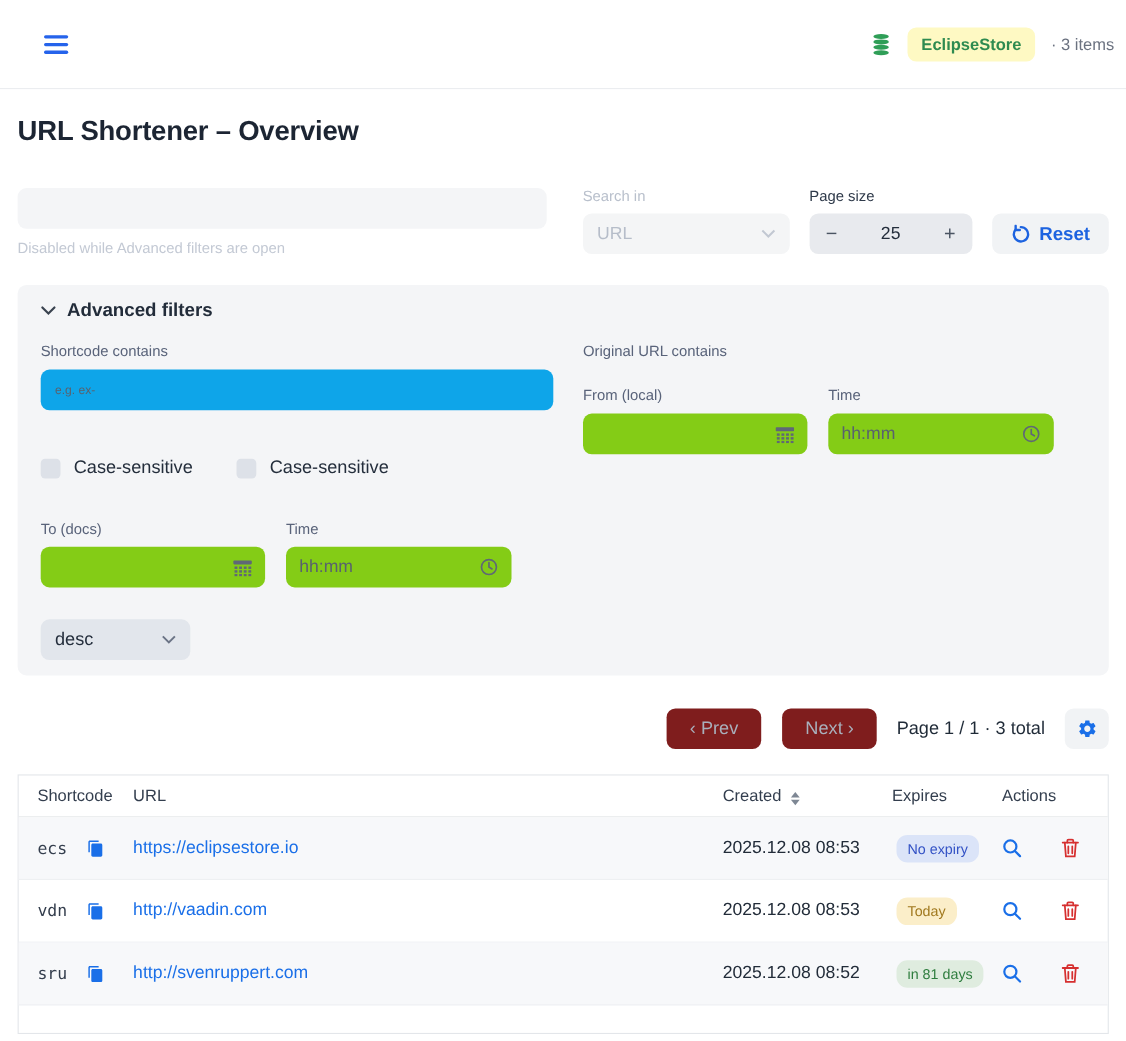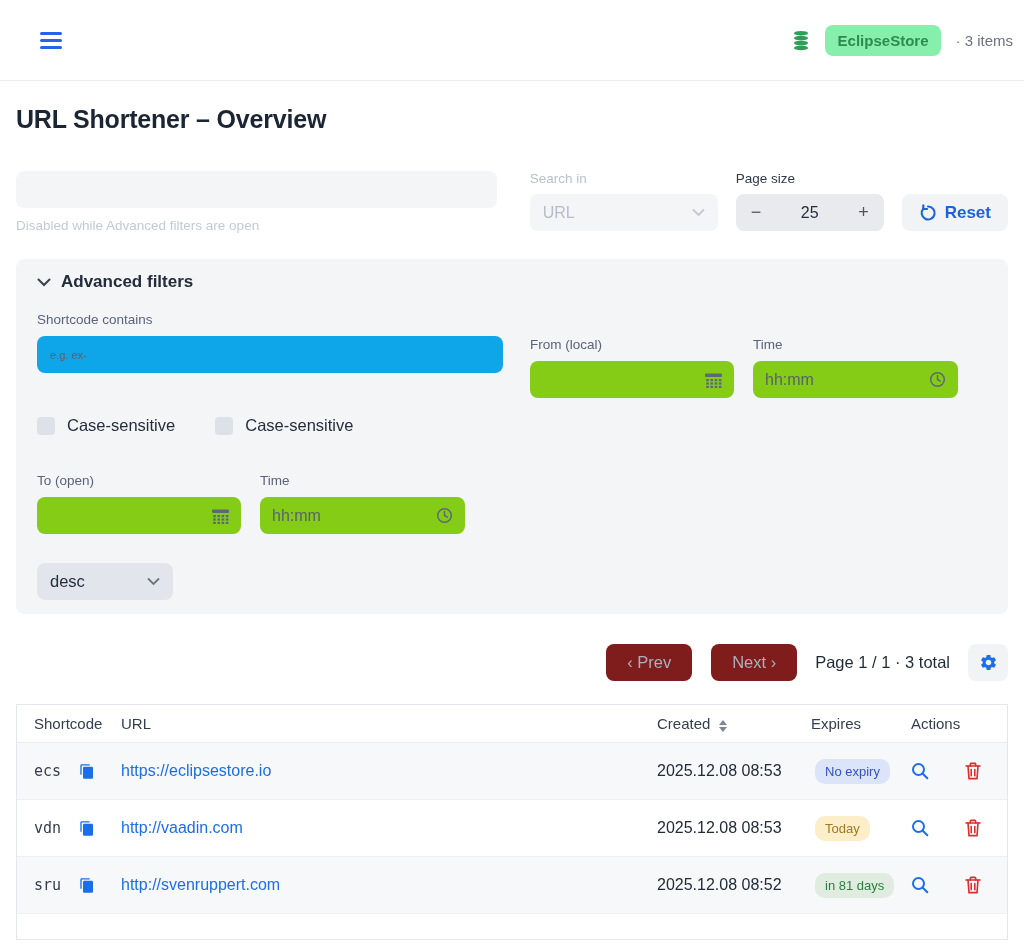--- a/index.html
+++ b/index.html
@@ -5,21 +5,21 @@
   * { box-sizing: border-box; margin: 0; padding: 0; }
   html,body { width:1024px; height:946px; overflow:hidden; background:#fff;
     font-family:"Liberation Sans", sans-serif; color:#1f2a37; }
 
   
   .topbar { height:81px; display:flex; align-items:center;
     padding:0 11px 0 40px; border-bottom:1px solid #ebedf0; background:#fff; }
   .hamburger { display:flex; flex-direction:column; gap:4px; cursor:pointer; }
   .hamburger span { width:22px; height:3px; border-radius:2px; background:#2563eb; }
   .topbar-right { margin-left:auto; display:flex; align-items:center; gap:14px; }
-  .brand-badge { background:#86efac; color:#2e8b50; font-weight:bold; font-size:15px;
+  .brand-badge { background:#fef9c3; color:#2e8b50; font-weight:bold; font-size:15px;
     padding:7px 13px; border-radius:8px; }
   .items-count { color:#6b7280; font-size:15px; }
 
   
   .main { padding:0 16px; }
   h1 { font-size:25px; font-weight:bold; color:#1c2533; margin-top:24px; letter-spacing:-0.2px; }
 
   
   .filters-row { display:flex; align-items:flex-start; margin-top:37px; }
   .search-wrap { width:484px; margin-right:33px; }
@@ -185,21 +185,21 @@
             <span>Case-sensitive</span>
           </label>
           <label class="check-item">
             <span class="checkbox"></span>
             <span>Case-sensitive</span>
           </label>
         </div>
 
         <div class="to-block">
           <div class="pair-row">
-            <div class="alabel">To (open)</div>
+            <div class="alabel">To (docs)</div>
             <div class="alabel">Time</div>
           </div>
           <div class="pair-row">
             <div class="field-ic">
               <span></span>
               <span style="display:flex;">
                 <svg width="17" height="16" viewBox="0 0 17 16" fill="#5f6876">
                   <rect x="0" y="1.5" width="17" height="3.6" rx="1"></rect>
                   <g>
                     <rect x="1.2" y="7" width="2.6" height="2.2"></rect>
@@ -236,20 +236,21 @@
             <span style="display:flex;">
               <svg width="13" height="9" viewBox="0 0 13 9" fill="none" stroke="#6b7486" stroke-width="1.8">
                 <path d="M1 1.5l5.5 5.5L12 1.5"></path>
                 </svg>
             </span>
           </div>
         </div>
       </div>
 
       <div>
+        <div class="alabel">Original URL contains</div>
 
         <div class="from-label-row pair-row">
           <div class="alabel">From (local)</div>
           <div class="alabel">Time</div>
         </div>
         <div class="pair-row">
           <div class="field-ic">
             <span></span>
             <span style="display:flex;">
               <svg width="17" height="16" viewBox="0 0 17 16" fill="#5f6876">

